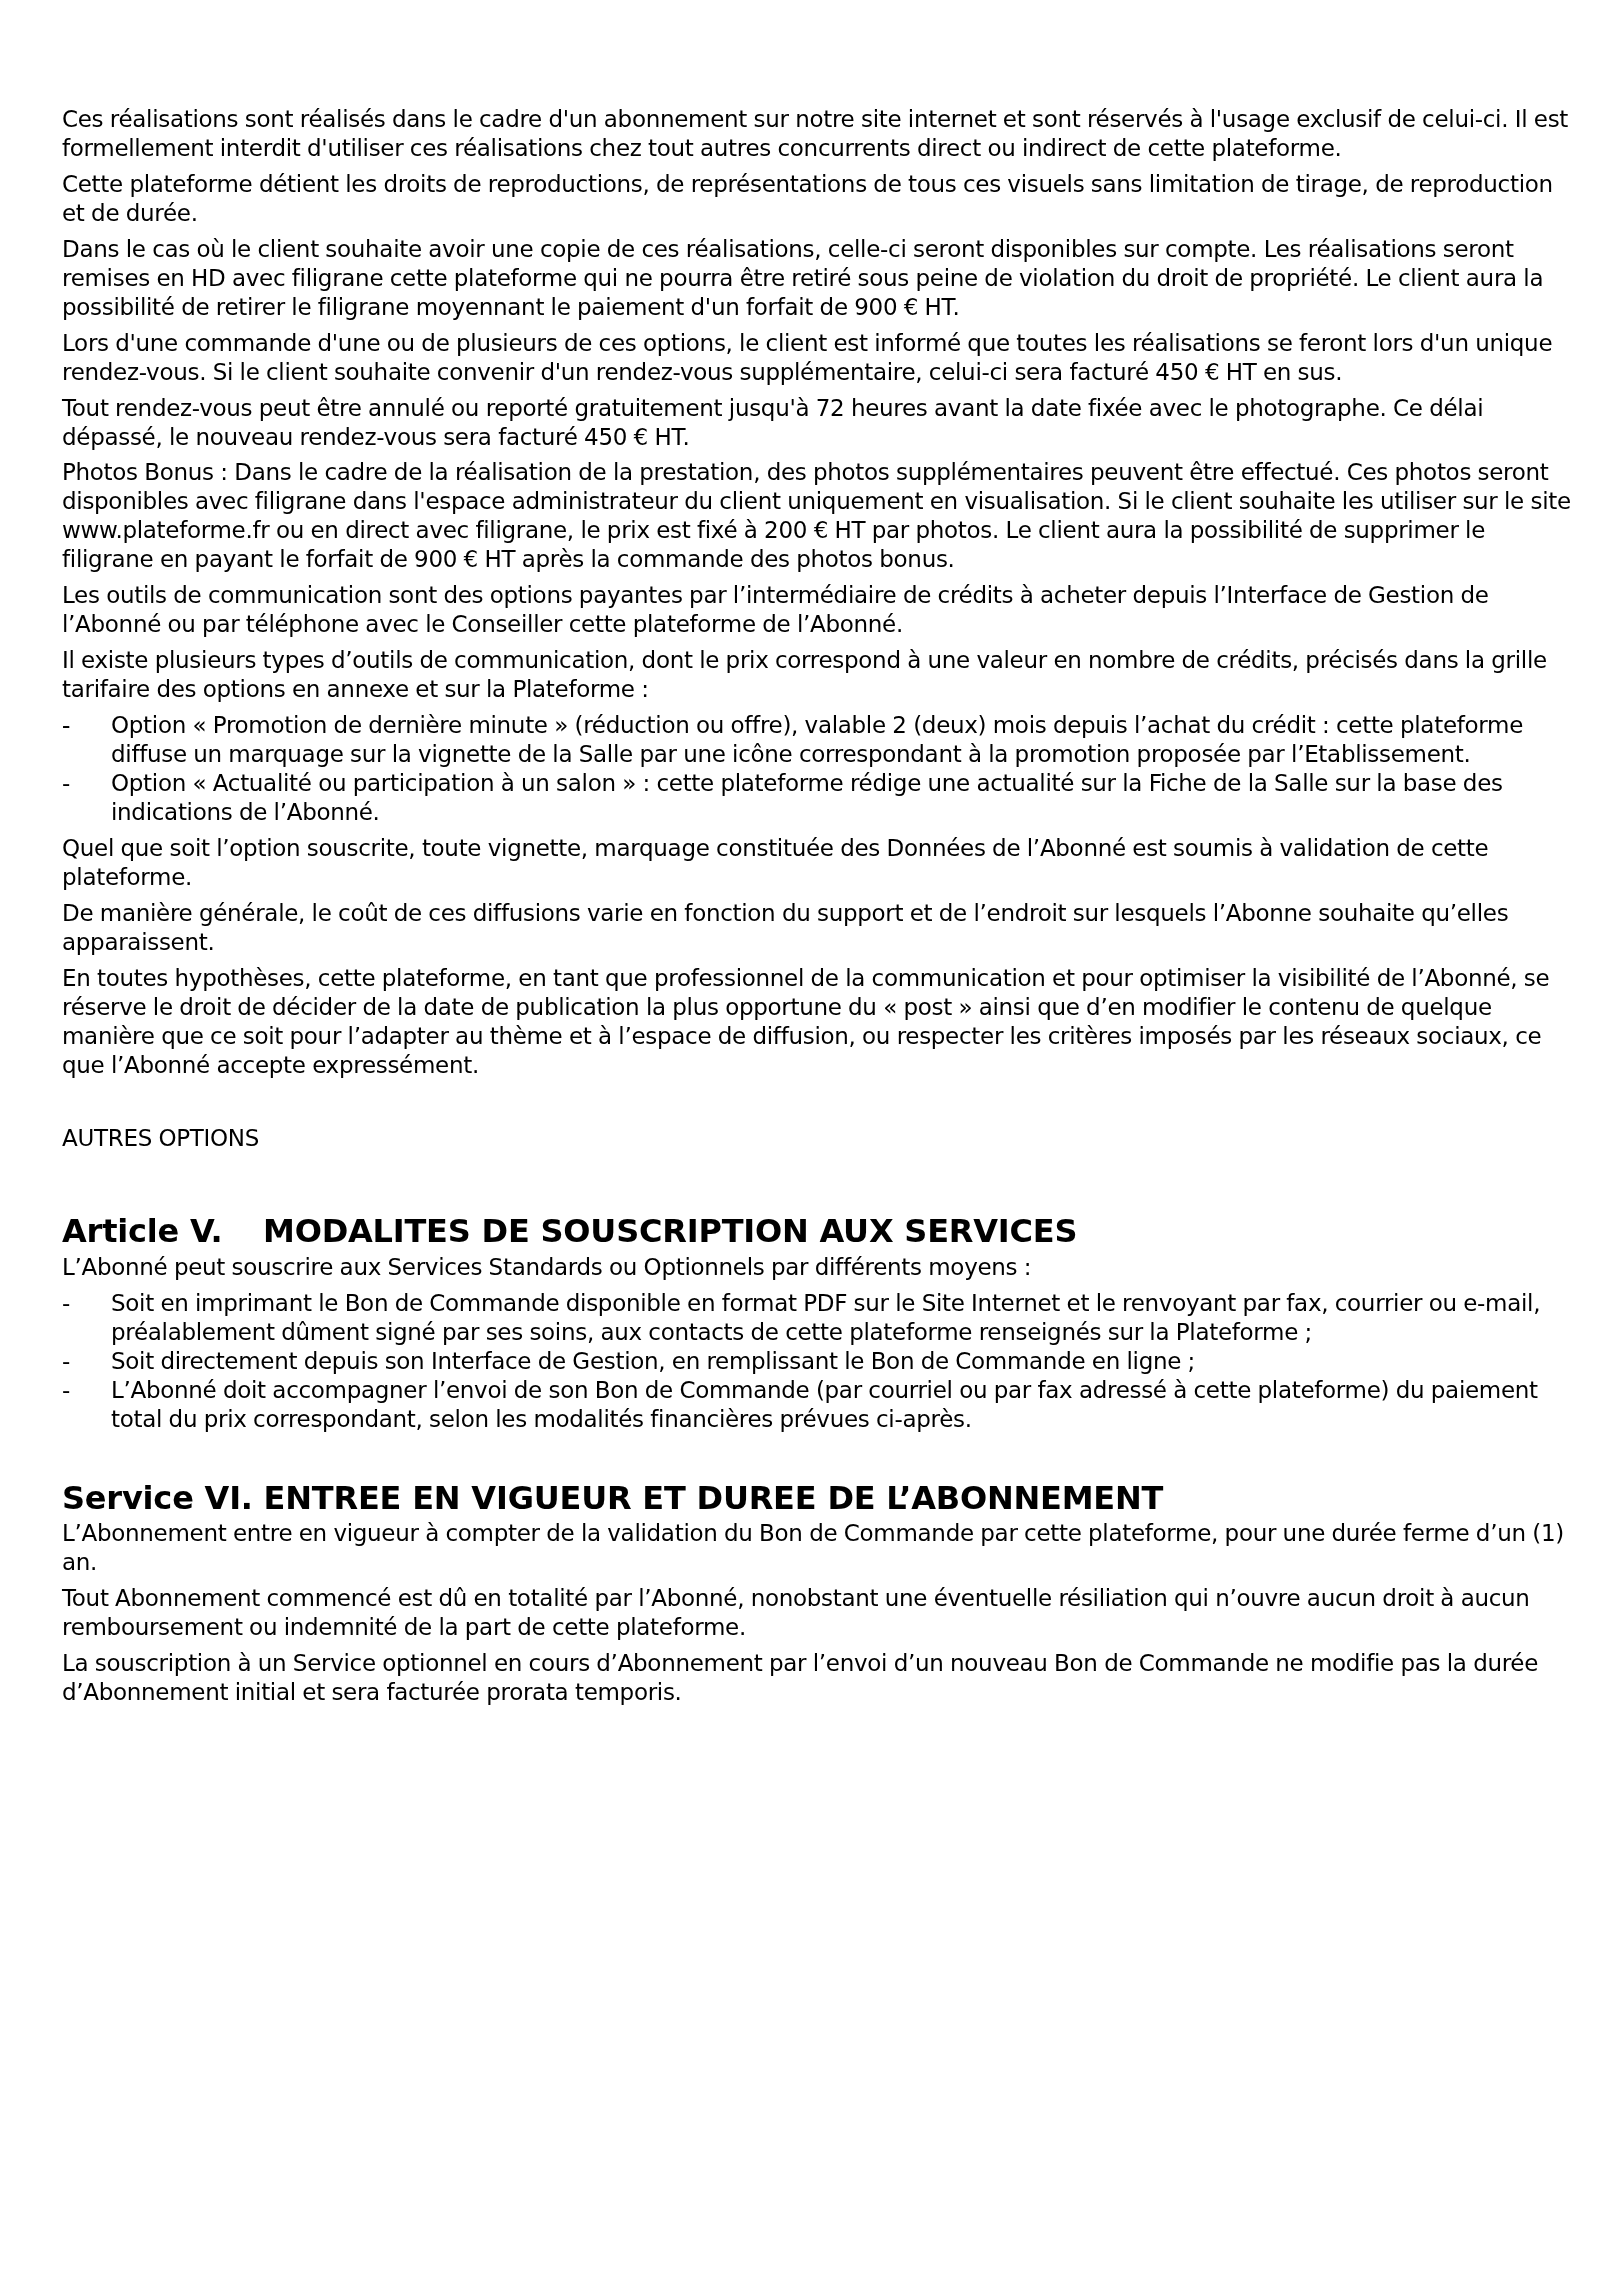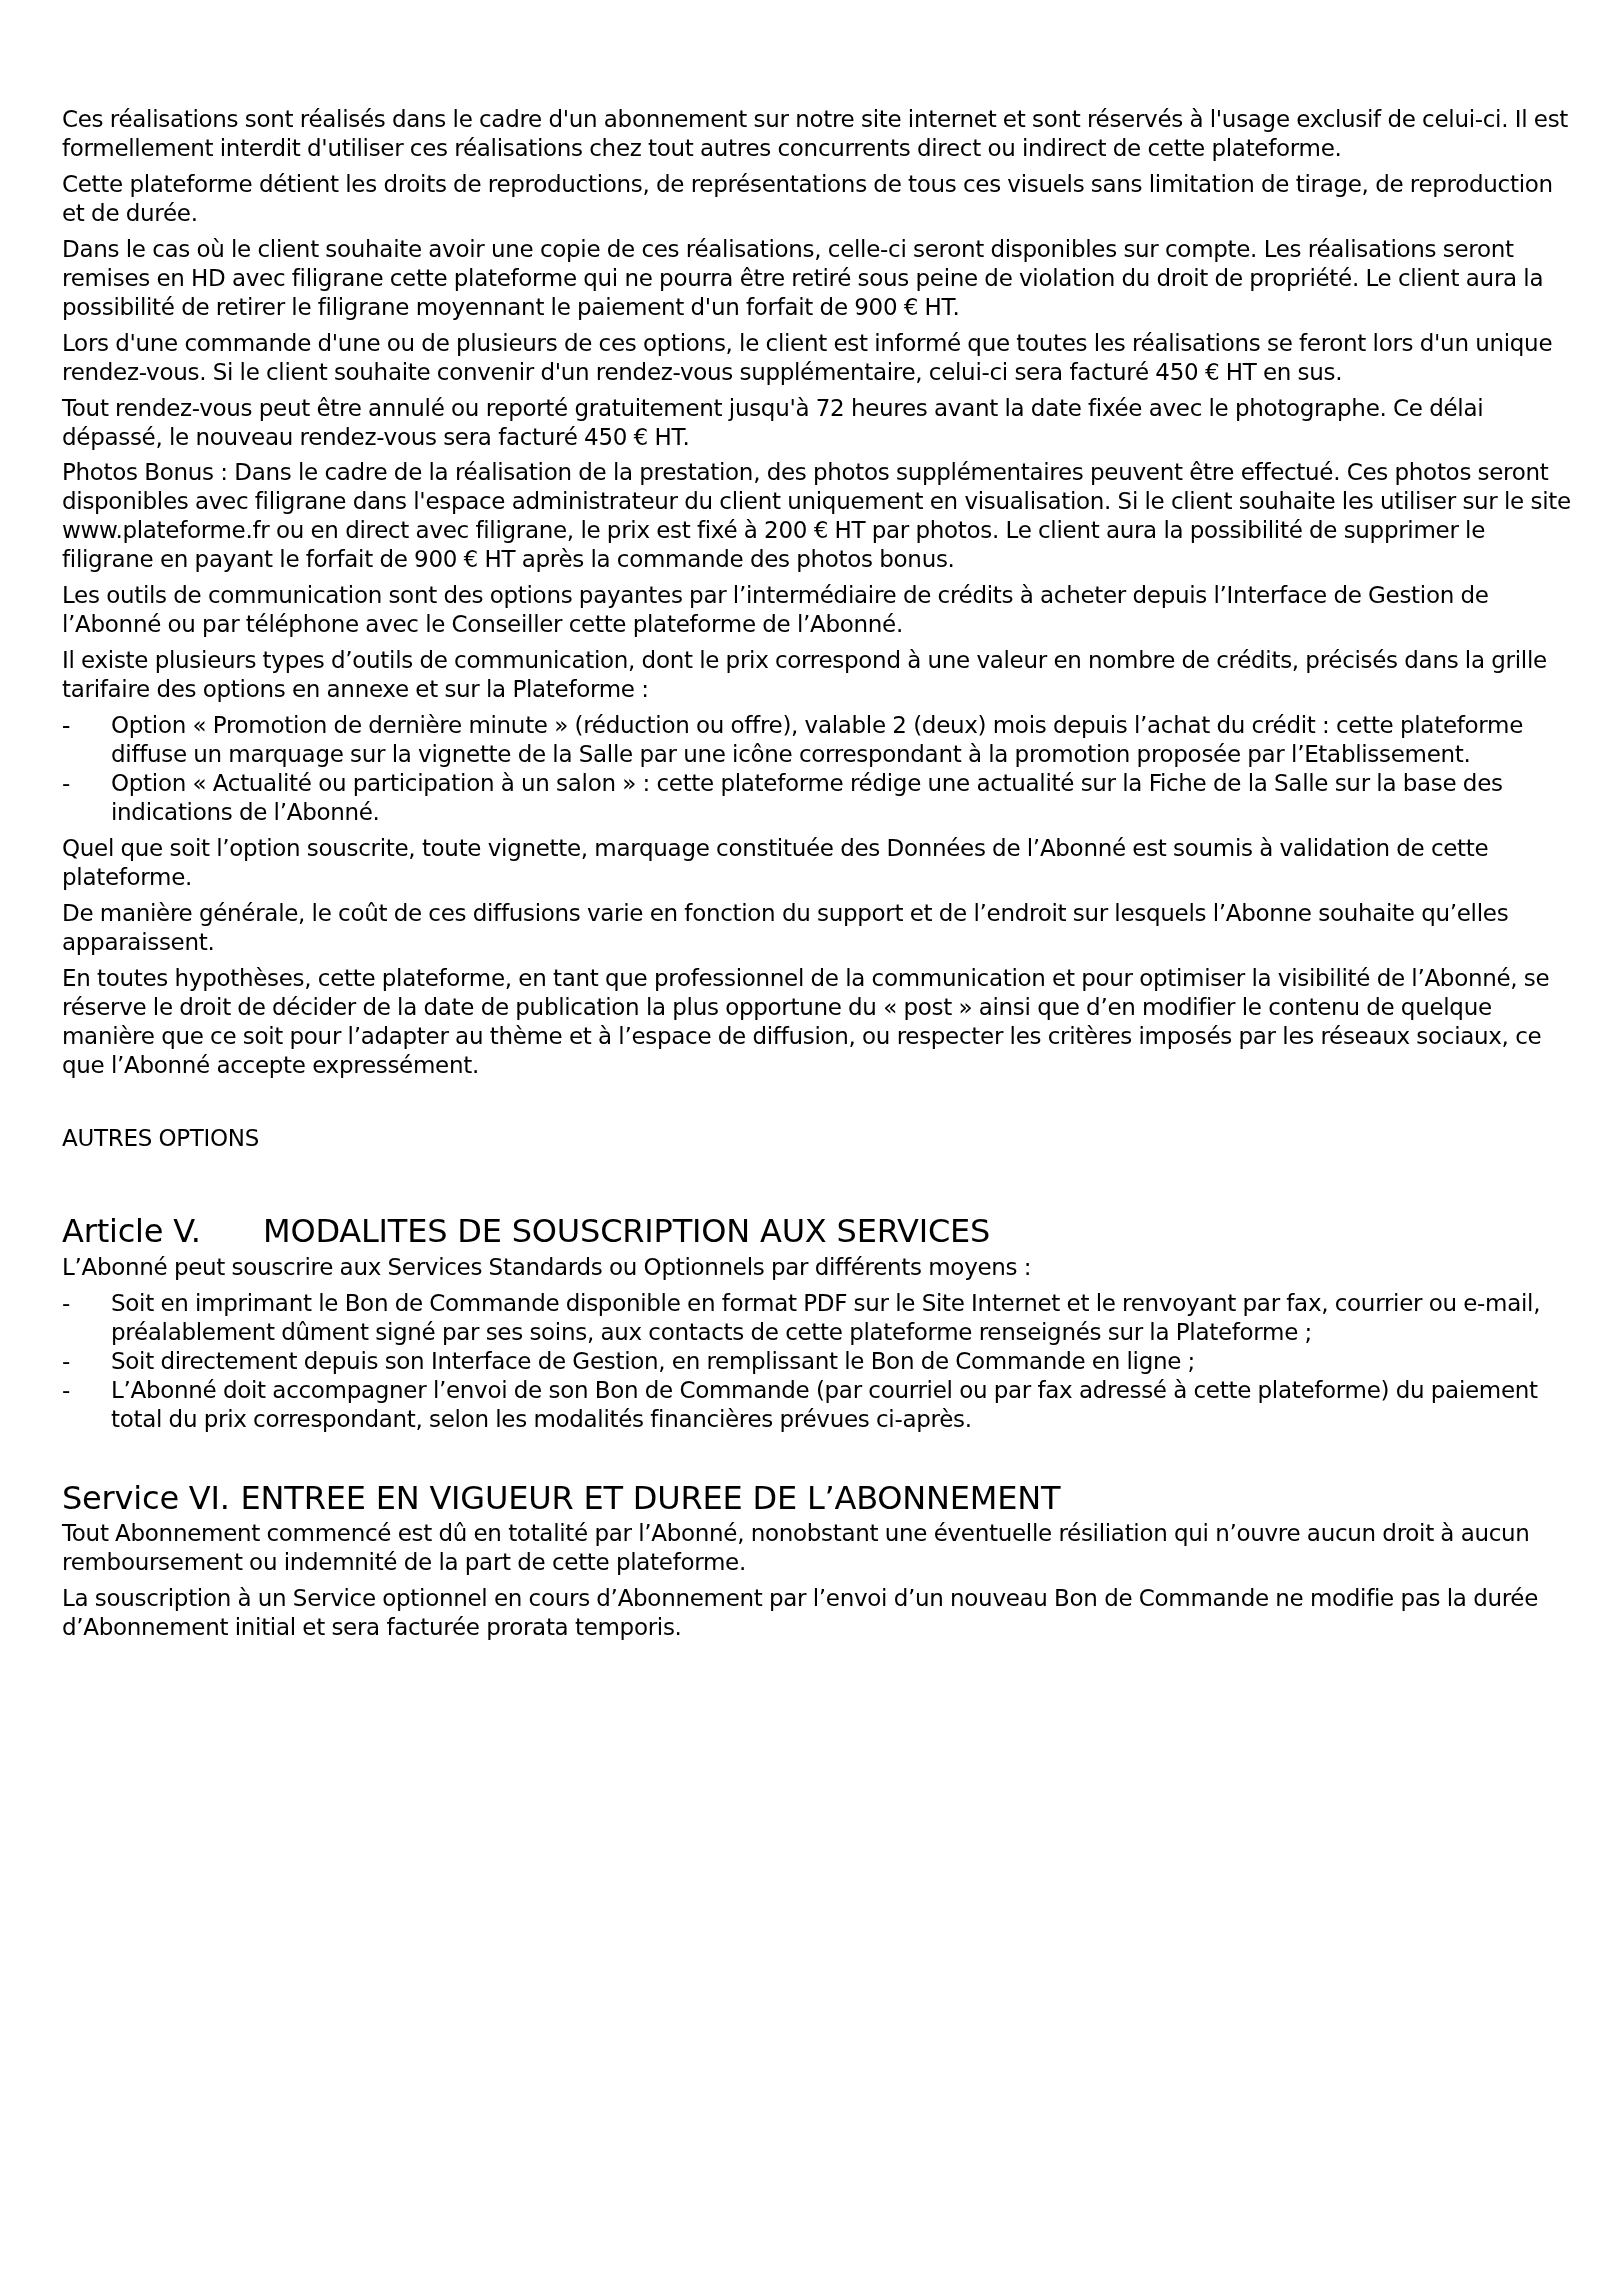--- a/index.html
+++ b/index.html
@@ -42,21 +42,21 @@
     position: relative;
     padding-left: 49px;
     margin: 0;
   }
   .bullets li .dash {
     position: absolute;
     left: 0;
     top: 0;
   }
   h2.article {
-    font-weight: normal;
+    font-weight: bold;
     font-size: 32px;
     line-height: 37px;
     letter-spacing: -0.2px;
     word-spacing: 0;
     margin: 0 0 2.9px 0;
   }
   h2.article .num {
     display: inline-block;
   }
   h2.article .num.wide { width: 201px; }
@@ -115,17 +115,18 @@
     </li>
     <li>
       <span class="dash">-</span>
       <span>L’Abonné doit accompagner l’envoi de son Bon de Commande (par courriel ou par fax adressé à cette plateforme) du paiement total du prix correspondant, selon les modalités financières prévues ci-après.</span>
     </li>
   </ul>
 
   <h2 class="article gap-before-article-vi">
     <span class="num tight">Service VI.</span><span>ENTREE EN VIGUEUR ET DUREE DE L’ABONNEMENT</span>
   </h2>
+  <p>L’Abonnement entre en vigueur à compter de la validation du Bon de Commande par cette plateforme, pour une durée ferme d’un (1) an.</p>
   <p>Tout Abonnement commencé est dû en totalité par l’Abonné, nonobstant une éventuelle résiliation qui n’ouvre aucun droit à aucun remboursement ou indemnité de la part de cette plateforme.</p>
   <p>La souscription à un Service optionnel en cours d’Abonnement par l’envoi d’un nouveau Bon de Commande ne modifie pas la durée d’Abonnement initial et sera facturée prorata temporis.</p>
 
 </div>
 
 
 </body></html>

